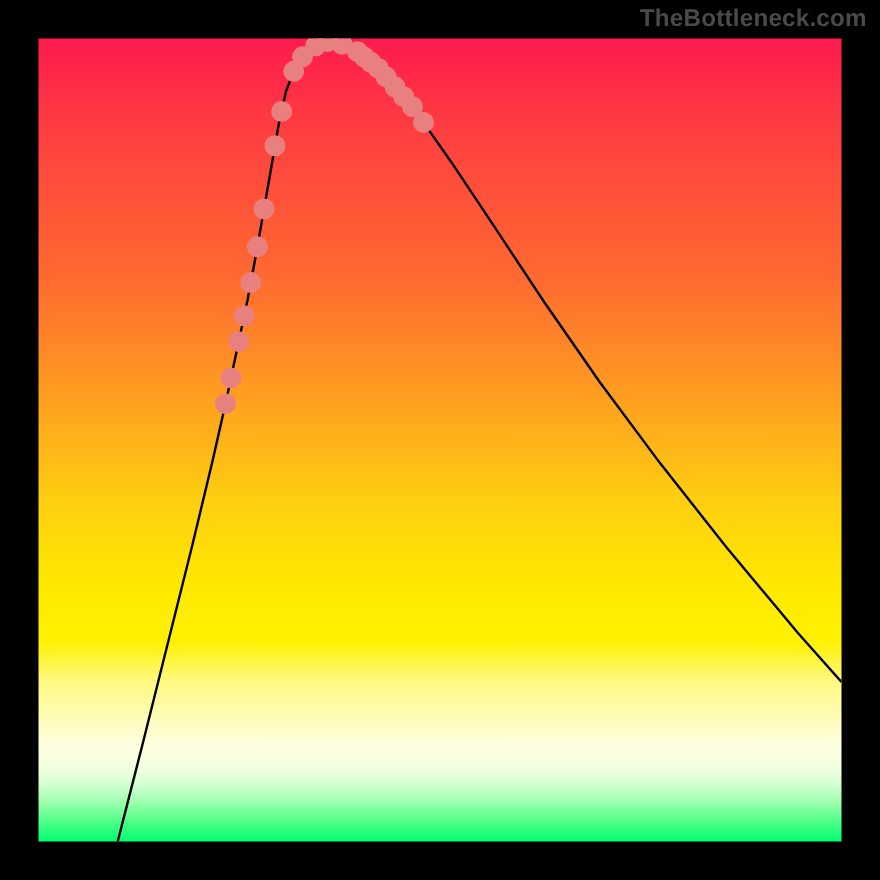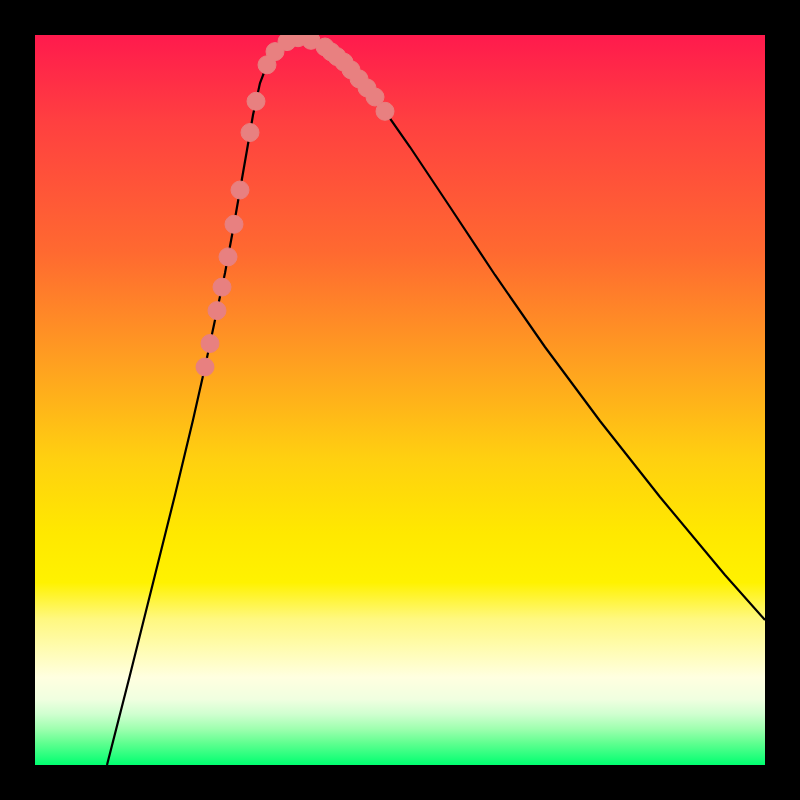--- a/index.html
+++ b/index.html
@@ -51,20 +51,21 @@
   }
   .dot {
     fill: #e88080;
     stroke: #e88080;
   }
 </style>
 </head>
 <body>
 
 <div class="container">
+  <div class="watermark">TheBottleneck.com</div>
   <div class="plot">
     <svg class="curve" viewBox="0 0 730 730">
       <path d="M72 730 L95 640 L120 540 L140 460 L158 385 L170 332 L180 285 L190 238 L198 195 L205 155 L212 115 L218 80 L225 48 L235 22 L248 8 L265 2 L285 8 L310 28 L340 62 L375 112 L415 172 L460 240 L510 312 L565 386 L625 462 L690 540 L730 585"></path>
       <g>
           <circle cx="170" cy="332" r="9" class="dot"></circle>
           <circle cx="175" cy="308.5" r="9" class="dot"></circle>
           <circle cx="182" cy="275.6" r="9" class="dot"></circle>
           <circle cx="187" cy="252.10000000000002" r="9" class="dot"></circle>
           <circle cx="193" cy="221.875" r="9" class="dot"></circle>
           <circle cx="199" cy="189.28571428571433" r="9" class="dot"></circle>

